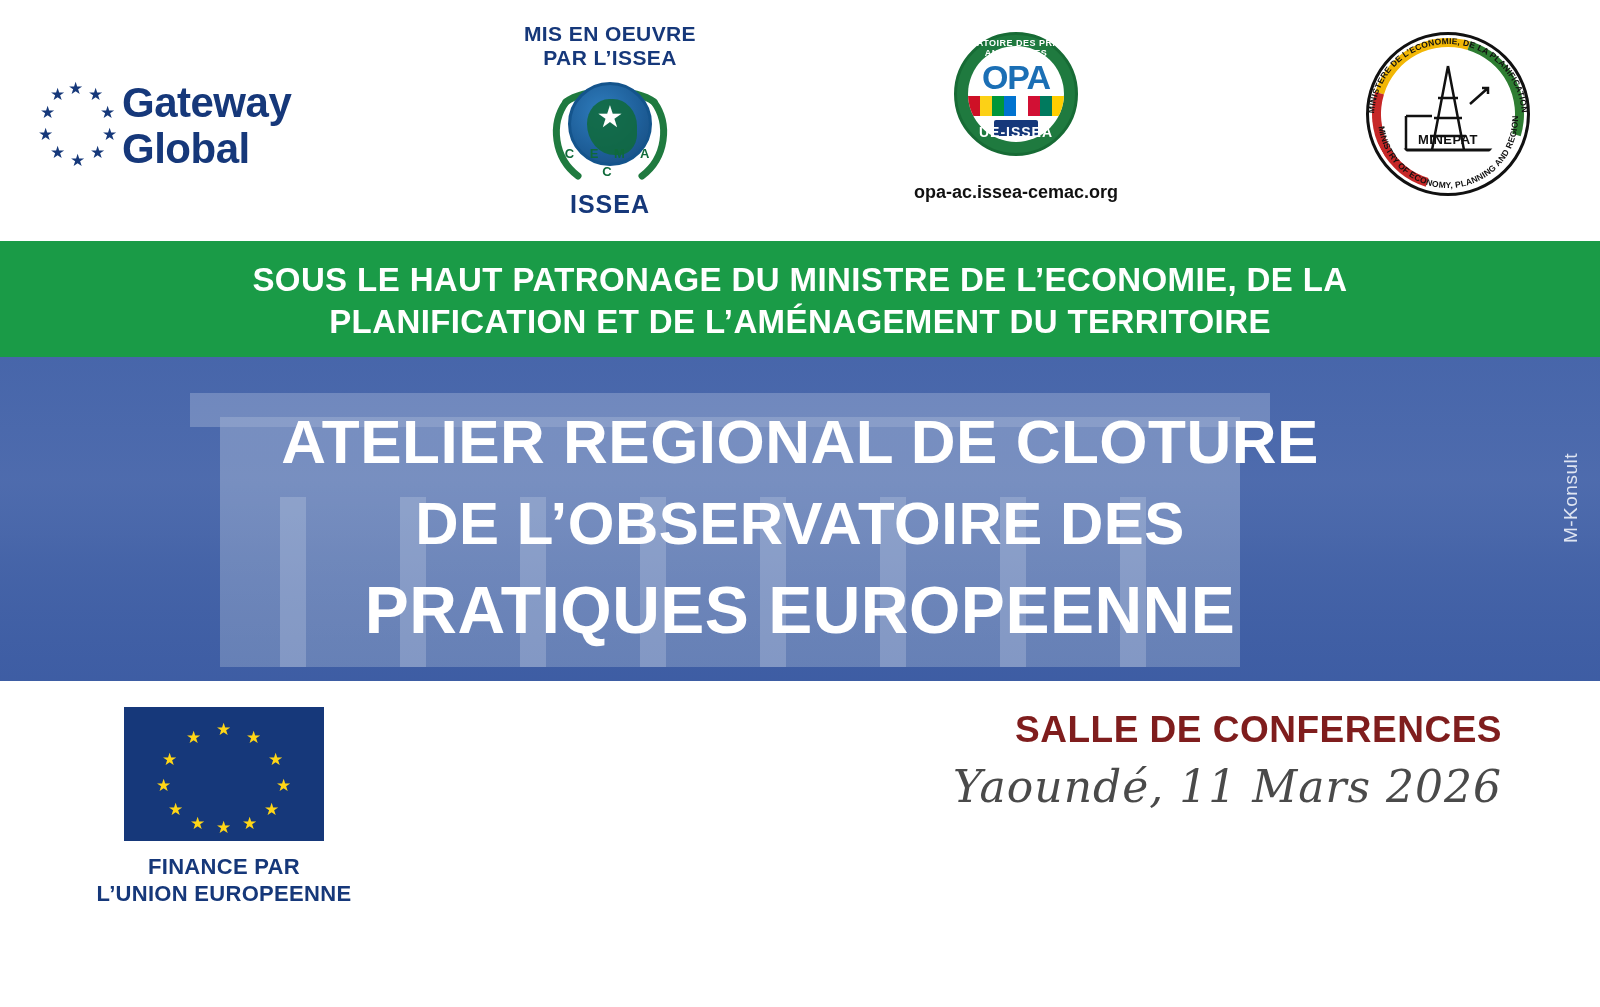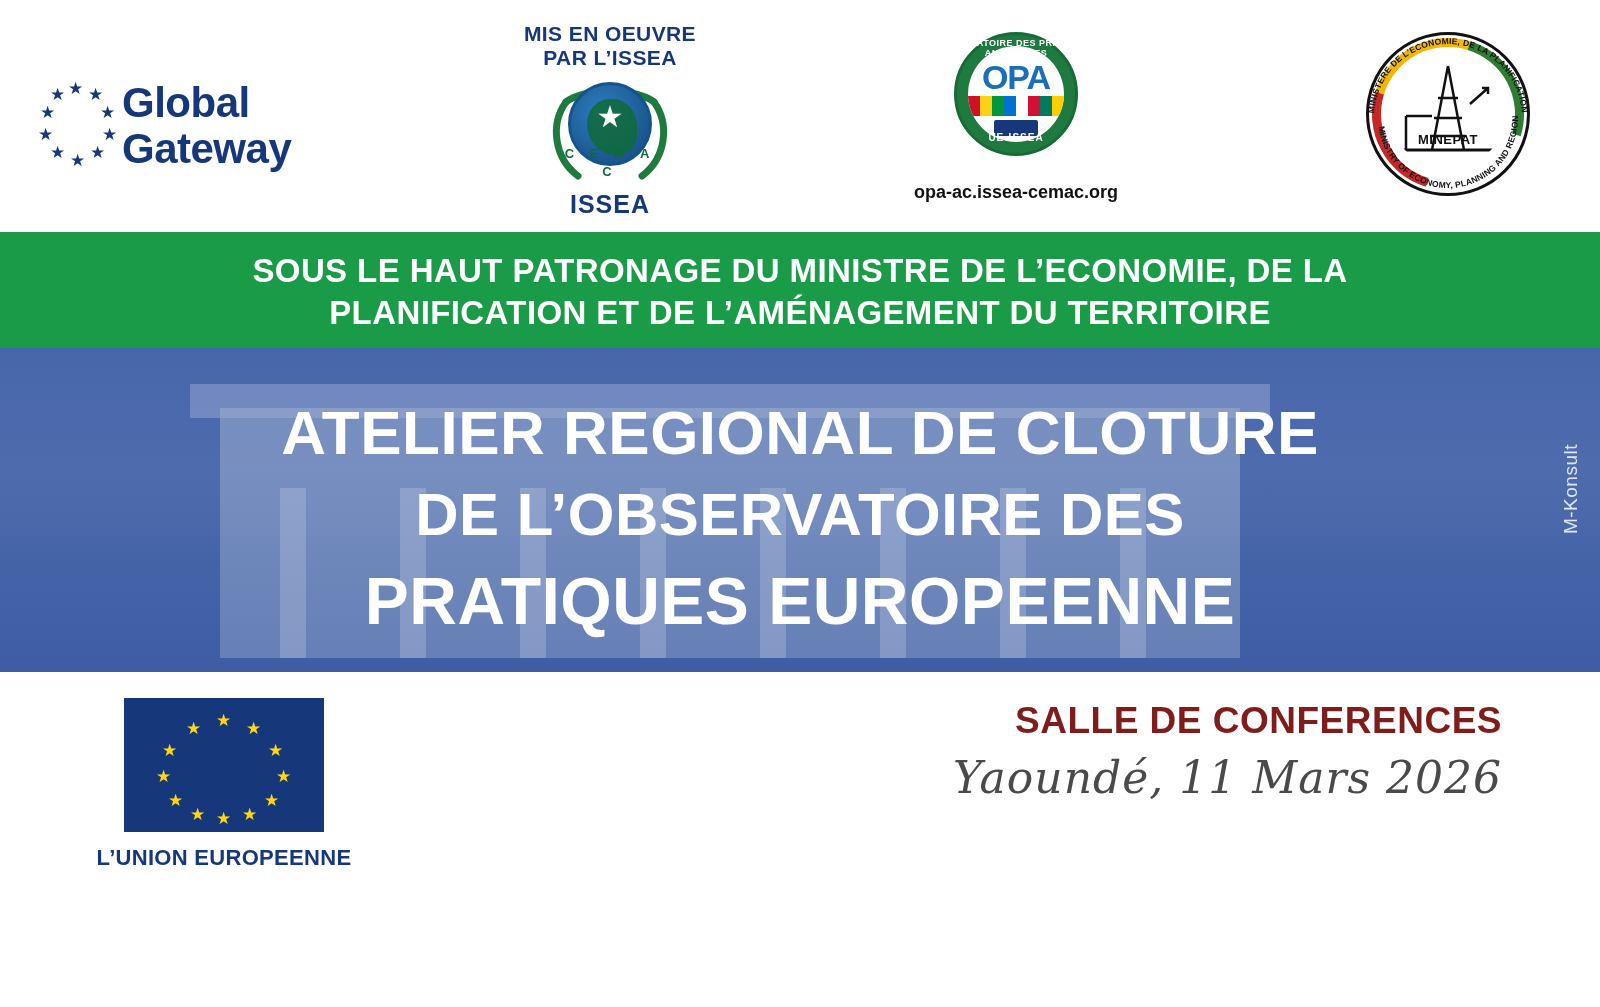--- a/index.html
+++ b/index.html
@@ -200,21 +200,21 @@
     border-radius: 2px;
   }
   .opa-curve-top, .opa-curve-bottom {
     position: absolute;
     left: 0; width: 176px;
     text-align: center;
     color: #ffffff;
     font-weight: bold;
   }
   .opa-curve-top { top: 8px; font-size: 9px; letter-spacing: .5px; }
-  .opa-curve-bottom { top: 102px; font-size: 10px; letter-spacing: 1px; }
+  .opa-curve-bottom { top: 94px; font-size: 14px; letter-spacing: 1px; }
   .opa-url {
     margin-top: 4px;
     color: #111111;
     font-weight: bold;
     font-size: 18px;
   }
 
   
   .minepat {
     position: absolute;
@@ -280,20 +280,21 @@
     background: #1a9b47;
     color: #ffffff;
     text-align: center;
     font-weight: bold;
     font-size: 33px;
     line-height: 42px;
     letter-spacing: .4px;
     padding: 18px 60px 16px;
     box-sizing: border-box;
     height: 116px;
+    margin-top: 9px;
   }
 
   
   .hero {
     position: relative;
     height: 324px;
     background: #3b5ba5;
     overflow: hidden;
   }
   .hero-photo {
@@ -440,22 +441,22 @@
       <span style="left:62px; top:26px;">★</span>
       <span style="left:64px; top:48px;">★</span>
       <span style="left:52px; top:66px;">★</span>
       <span style="left:32px; top:74px;">★</span>
       <span style="left:12px; top:66px;">★</span>
       <span style="left:0px;  top:48px;">★</span>
       <span style="left:2px;  top:26px;">★</span>
       <span style="left:12px; top:8px;">★</span>
     </div>
     <div class="gg-text">
+      <div>Gateway</div>
       <div>Global</div>
-      <div>Gateway</div>
     </div>
   </div>
 
   <div class="issea">
     <div class="issea-top">
       <div>MIS EN OEUVRE</div>
       <div>PAR L’ISSEA</div>
     </div>
     <div class="issea-emblem">
       <svg class="issea-wreath" viewBox="0 0 132 118">
@@ -566,20 +567,21 @@
       <span style="left:140px; top:94px;">★</span>
       <span style="left:118px; top:108px;">★</span>
       <span style="left:92px;  top:112px;">★</span>
       <span style="left:66px;  top:108px;">★</span>
       <span style="left:44px;  top:94px;">★</span>
       <span style="left:32px;  top:70px;">★</span>
       <span style="left:38px;  top:44px;">★</span>
       <span style="left:62px;  top:22px;">★</span>
     </div>
     <div class="eu-text">
+      <div>FINANCE PAR</div>
       <div>L’UNION EUROPEENNE</div>
     </div>
   </div>
 
   <div class="venue">
     <div class="venue-l1">SALLE DE CONFERENCES</div>
     <div class="venue-date">Yaoundé, 11 Mars 2026</div>
   </div>
 </div>
 

